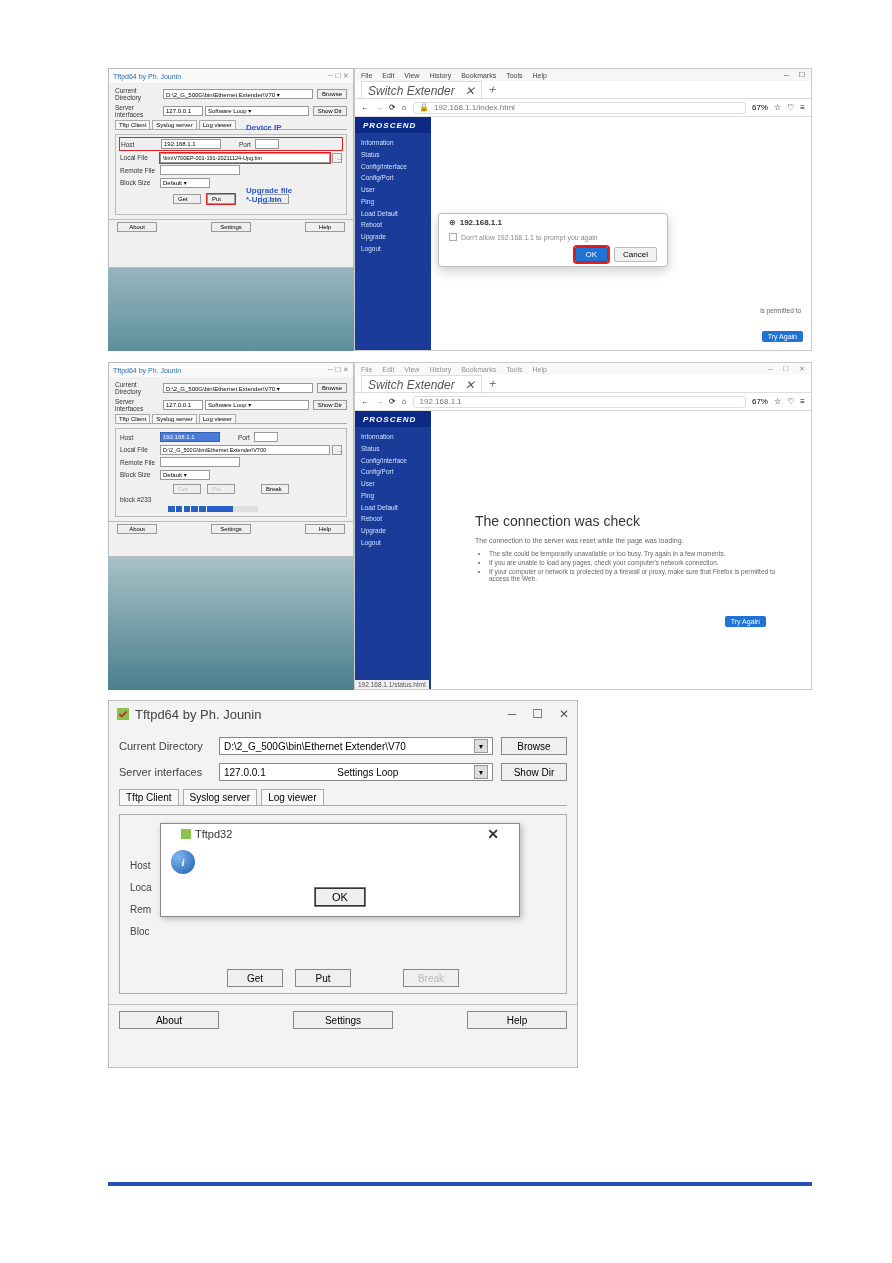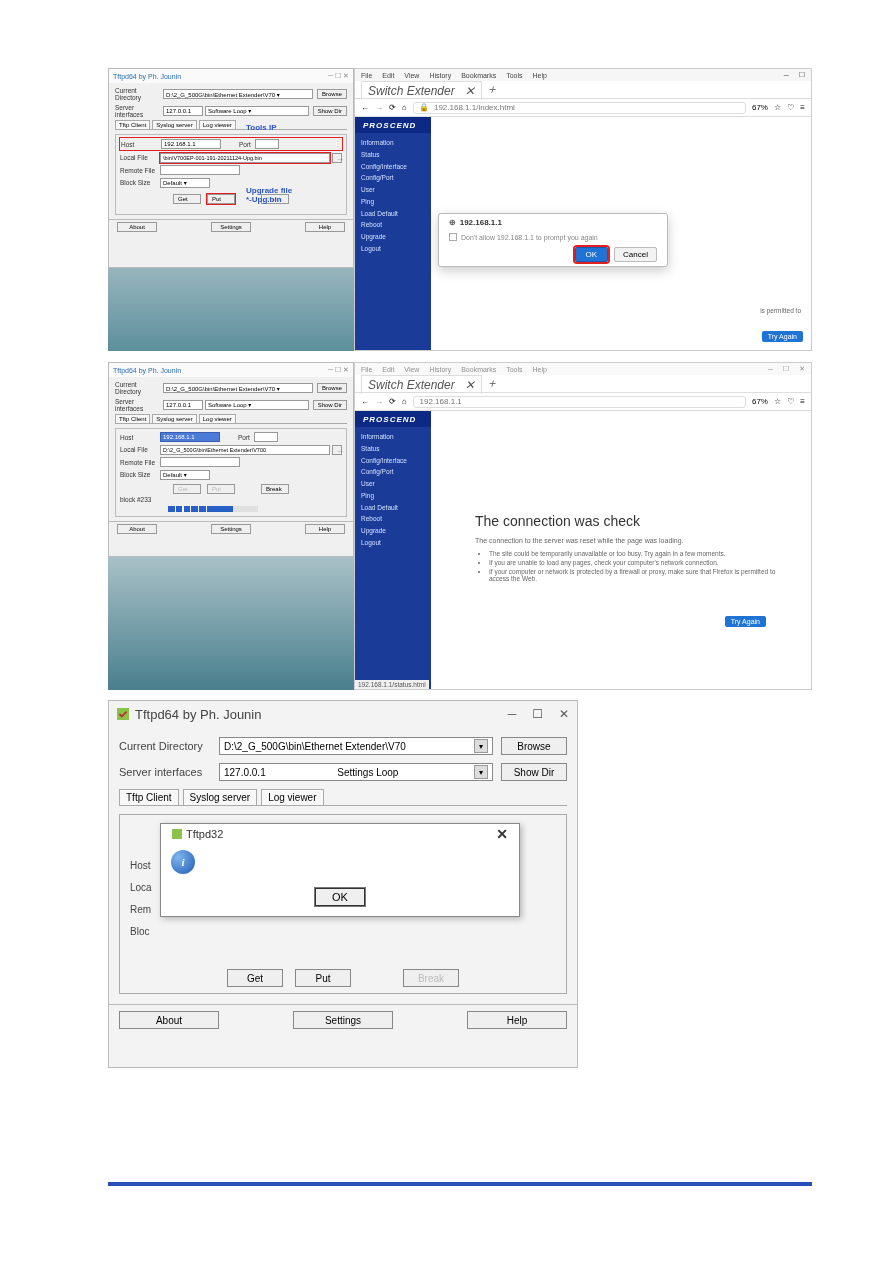--- a/index.html
+++ b/index.html
@@ -79,21 +79,21 @@
   .p3-inp .dd { margin-left: auto; width: 14px; height: 14px; background: #ddd; border: 1px solid #999; display: flex; align-items: center; justify-content: center; font-size: 8px; }
   .p3-btn { width: 66px; height: 18px; border: 1px solid #888; background: #efefef; font-size: 10px; display: flex; align-items: center; justify-content: center; margin-left: 8px; cursor: pointer; }
   .p3-tabs { display: flex; gap: 4px; border-bottom: 1px solid #aaa; margin-bottom: 8px; }
   .p3-tab { border: 1px solid #aaa; border-bottom: 0; padding: 2px 6px; background: #f8f8f8; font-size: 10px; }
   .p3-sub { border: 1px solid #aaa; height: 180px; position: relative; }
   .p3-foot { display: flex; justify-content: space-between; padding: 6px 10px; border-top: 1px solid #bbb; }
   .p3-foot .p3-btn { width: 100px; margin: 0; }
 
   
   .p3-dlg { position: absolute; left: 40px; top: 8px; width: 360px; background: #fff; border: 1px solid #888; box-shadow: 2px 2px 6px rgba(0,0,0,.25); }
-  .p3-dlg-title { height: 20px; background: #fff; display: flex; align-items: center; padding: 0 11px; font-size: 11px; color: #333; }
+  .p3-dlg-title { height: 20px; background: #fff; display: flex; align-items: center; padding: 0 20px; font-size: 11px; color: #333; }
   .p3-dlg-title .x { margin-left: auto; font-size: 14px; color: #333; cursor: pointer; font-weight: bold; }
   .p3-dlg-body { display: flex; padding: 6px 10px 10px 10px; gap: 10px; }
   .info-icon { width: 24px; height: 24px; border-radius: 50%; background: radial-gradient(circle at 30% 30%, #7fb6ef, #1e5bb0); color: #fff; font-style: italic; font-weight: bold; display: flex; align-items: center; justify-content: center; font-family: Georgia, serif; }
   .p3-dlg-text { font-size: 11px; line-height: 1.35; color: #333; }
   .p3-dlg-btns { display: flex; justify-content: center; padding: 4px 0 10px 0; }
   .p3-dlg-ok { width: 50px; height: 18px; background: #efefef; border: 1px solid #333; outline: 1px solid #777; font-size: 11px; display: flex; align-items: center; justify-content: center; cursor: pointer; }
 
   .p3-actions { position: absolute; bottom: 6px; left: 50%; transform: translateX(-50%); display: flex; gap: 12px; }
   .p3-actions .p3-btn { width: 56px; margin: 0; }
   .p3-hostlbls { position: absolute; left: 10px; top: 40px; font-size: 10px; color: #444; line-height: 2.2; }
@@ -160,21 +160,21 @@
           </div>
         </div>
       </div>
       <div class="footer-btns">
         <span class="btn-s">About</span>
         <span class="btn-s">Settings</span>
         <span class="btn-s">Help</span>
       </div>
     </div>
 
-    <div class="callout" style="left:138px;top:55px">Tools IP</div>
+    <div class="callout" style="left:138px;top:55px">Device IP</div>
     <div class="callout" style="left:138px;top:118px;white-space:pre-line">Upgrade file
 *-Upg.bin</div>
 
     <div class="br1">
       <div class="br-menu">
         <span>File</span>
         <span>Edit</span>
         <span>View</span>
         <span>History</span>
         <span>Bookmarks</span>

